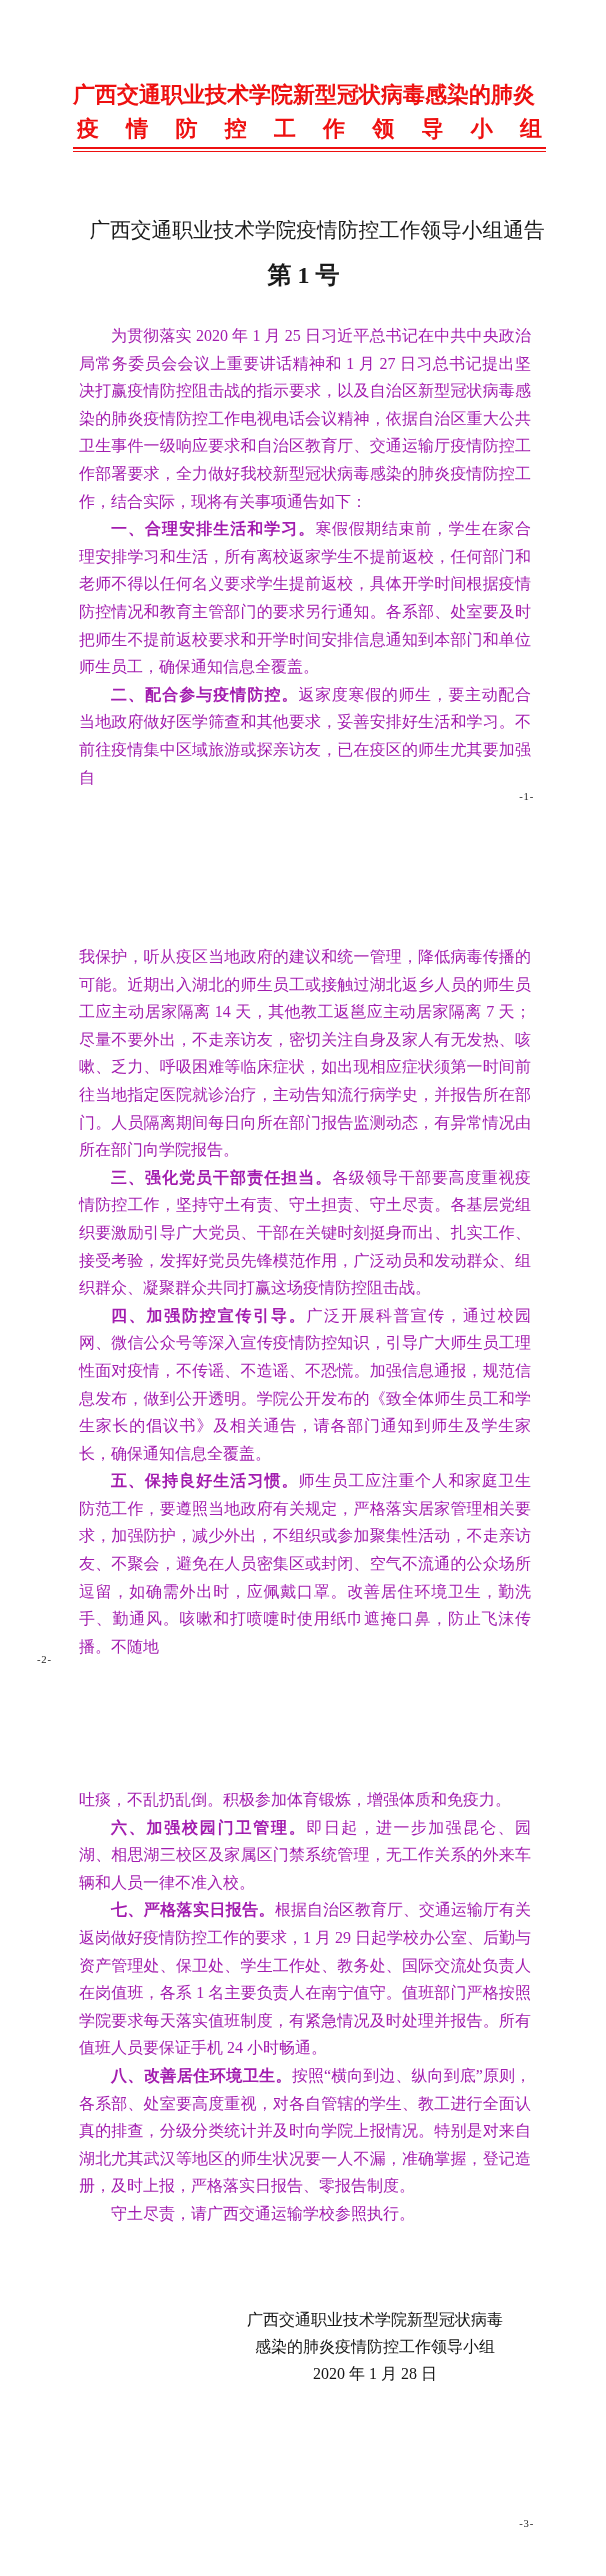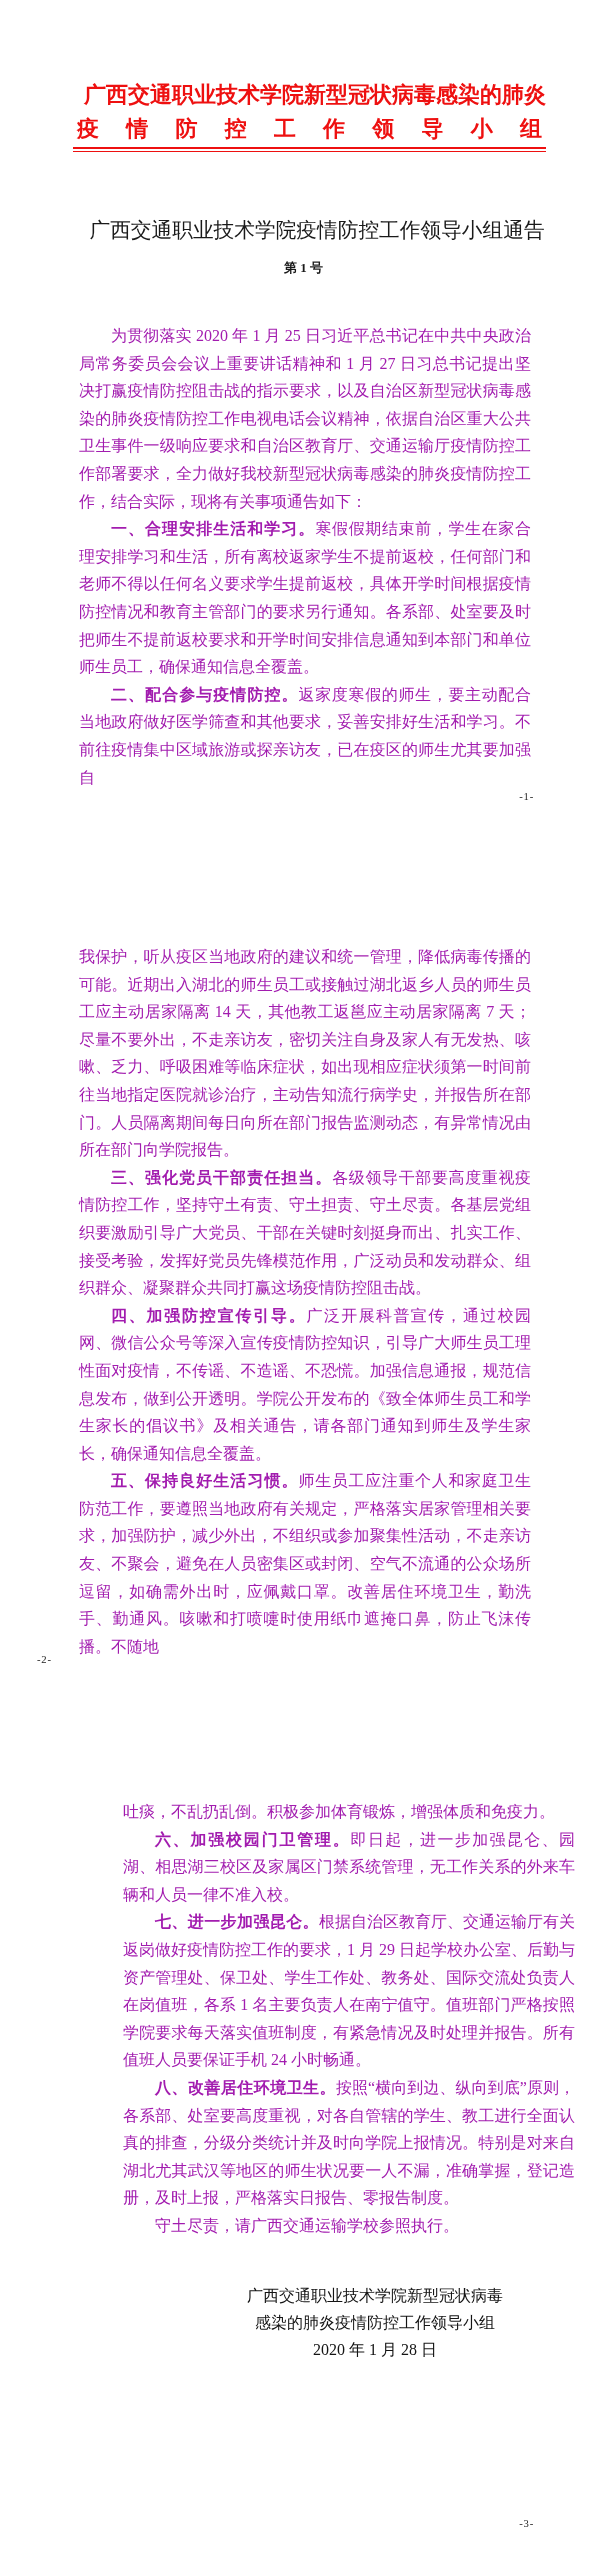--- a/index.html
+++ b/index.html
@@ -21,21 +21,21 @@
     height: 859px;
     overflow: hidden;
     background: #ffffff;
   }
   
   .red-line1 {
     position: absolute;
     top: 80px;
     left: 73px;
     width: 473px;
-    text-align: right;
+    text-align: left;
     font-size: 22px;
     font-weight: 700;
     color: var(--accent, #ee1010);
     letter-spacing: 0px;
     white-space: nowrap;
   }
   .red-line2 {
     position: absolute;
     top: 113px;
     left: 77px;
@@ -68,50 +68,50 @@
     font-weight: 400;
     line-height: 31px;
     white-space: nowrap;
   }
   .doc-number {
     position: absolute;
     top: 259px;
     left: 0;
     width: 607px;
     text-align: center;
-    font-size: 13px;
+    font-size: 24px;
     font-weight: 700;
   }
   
   .body {
     position: absolute;
     left: 79px;
     width: 452px;
     font-size: 16px;
     line-height: 27.6px;
     text-align: justify;
     color: #a21caf;
   }
   .page-1 .body { top: 322px; }
   .page-2 .body { top: 84px; }
-  .page-3 .body { top: 80px; margin-left: 44px; }
+  .page-3 .body { top: 68px; }
   .para {
     margin: 0;
     text-indent: 2em;
   }
   .para.no-indent { text-indent: 0; }
   .sec-head {
     font-weight: 700;
     font-family: "Liberation Sans", "DejaVu Sans", sans-serif;
     letter-spacing: 0.4px;
   }
   
   .signature {
     position: absolute;
-    top: 564px;
+    top: 588px;
     left: 245px;
     width: 260px;
     text-align: center;
     font-size: 16px;
     line-height: 27px;
     color: #141414;
   }
   
   .page-number {
     position: absolute;
@@ -151,21 +151,21 @@
         <p class="para"><b class="sec-head">四、加强防控宣传引导。</b>广泛开展科普宣传，通过校园网、微信公众号等深入宣传疫情防控知识，引导广大师生员工理性面对疫情，不传谣、不造谣、不恐慌。加强信息通报，规范信息发布，做到公开透明。学院公开发布的《致全体师生员工和学生家长的倡议书》及相关通告，请各部门通知到师生及学生家长，确保通知信息全覆盖。</p>
         <p class="para"><b class="sec-head">五、保持良好生活习惯。</b>师生员工应注重个人和家庭卫生防范工作，要遵照当地政府有关规定，严格落实居家管理相关要求，加强防护，减少外出，不组织或参加聚集性活动，不走亲访友、不聚会，避免在人员密集区或封闭、空气不流通的公众场所逗留，如确需外出时，应佩戴口罩。改善居住环境卫生，勤洗手、勤通风。咳嗽和打喷嚏时使用纸巾遮掩口鼻，防止飞沫传播。不随地</p>
       </div>
     <div class="page-number pn-left">-2-</div>
   </section>
 
   <section class="page page-3">
     <div class="body">
         <p class="para no-indent">吐痰，不乱扔乱倒。积极参加体育锻炼，增强体质和免疫力。</p>
         <p class="para"><b class="sec-head">六、加强校园门卫管理。</b>即日起，进一步加强昆仑、园湖、相思湖三校区及家属区门禁系统管理，无工作关系的外来车辆和人员一律不准入校。</p>
-        <p class="para"><b class="sec-head">七、进一步加强昆仑。</b>根据自治区教育厅、交通运输厅有关返岗做好疫情防控工作的要求，1 月 29 日起学校办公室、后勤与资产管理处、保卫处、学生工作处、教务处、国际交流处负责人在岗值班，各系 1 名主要负责人在南宁值守。值班部门严格按照学院要求每天落实值班制度，有紧急情况及时处理并报告。所有值班人员要保证手机 24 小时畅通。</p>
+        <p class="para"><b class="sec-head">七、严格落实日报告。</b>根据自治区教育厅、交通运输厅有关返岗做好疫情防控工作的要求，1 月 29 日起学校办公室、后勤与资产管理处、保卫处、学生工作处、教务处、国际交流处负责人在岗值班，各系 1 名主要负责人在南宁值守。值班部门严格按照学院要求每天落实值班制度，有紧急情况及时处理并报告。所有值班人员要保证手机 24 小时畅通。</p>
         <p class="para"><b class="sec-head">八、改善居住环境卫生。</b>按照“横向到边、纵向到底”原则，各系部、处室要高度重视，对各自管辖的学生、教工进行全面认真的排查，分级分类统计并及时向学院上报情况。特别是对来自湖北尤其武汉等地区的师生状况要一人不漏，准确掌握，登记造册，及时上报，严格落实日报告、零报告制度。</p>
         <p class="para">守土尽责，请广西交通运输学校参照执行。</p>
       </div>
     <div class="signature">
       <div>广西交通职业技术学院新型冠状病毒</div>
       <div>感染的肺炎疫情防控工作领导小组</div>
       <div class="sig-date">2020 年 1 月 28 日</div>
     </div>
     <div class="page-number pn-right">-3-</div>
   </section>

